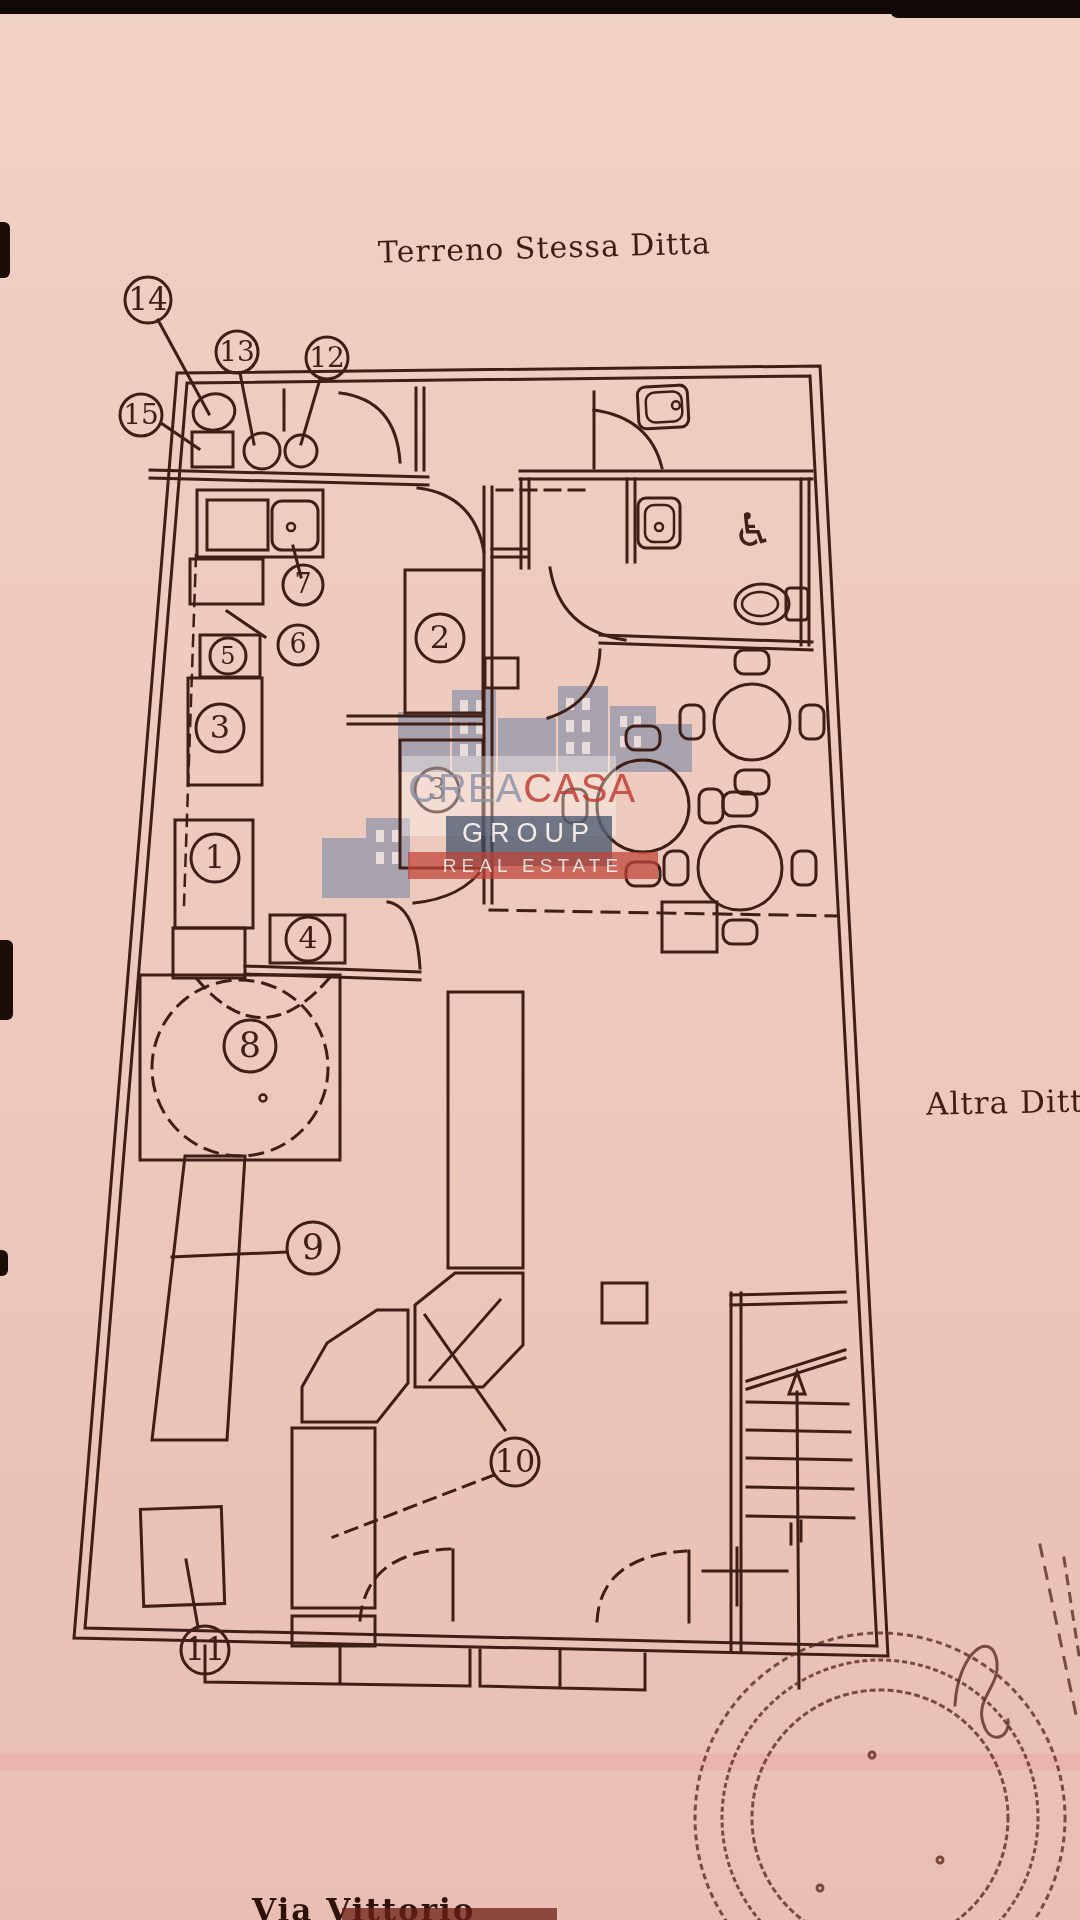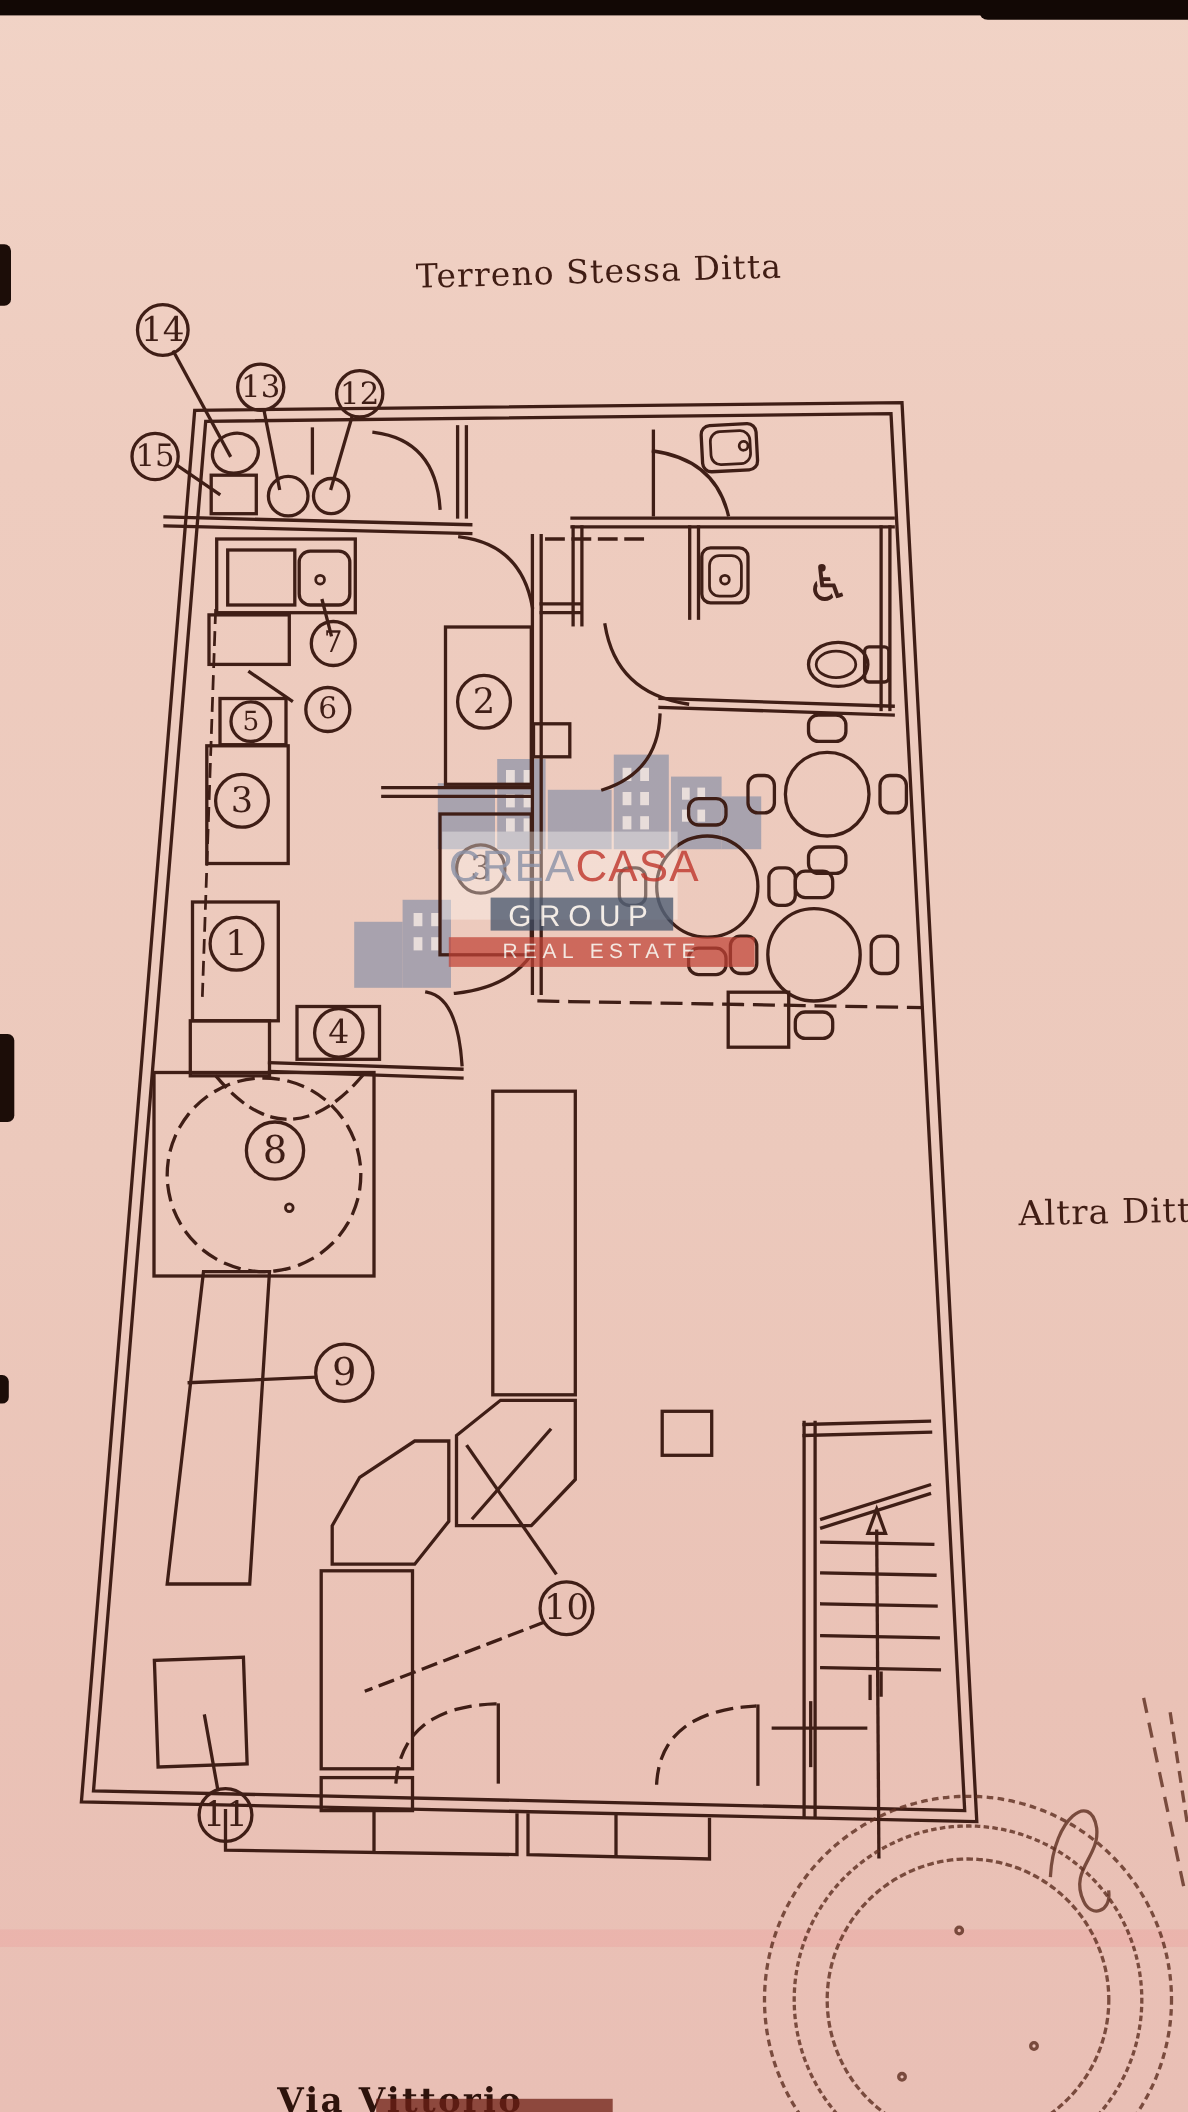--- a/index.html
+++ b/index.html
@@ -26,23 +26,23 @@
   #plan .glyph{stroke:none;fill:#42211a;text-anchor:middle;font-family:"DejaVu Sans",sans-serif;}
   #plan .bld{stroke:none;fill:#8d93a8;opacity:.72;}
   #plan .bwin{stroke:none;fill:#f3e8e2;opacity:.85;}
   #plan .stamp{stroke:#5d2d1f;opacity:.8;}
   
   .wm{position:absolute;text-align:center;font-family:"Liberation Sans",sans-serif;font-weight:normal;opacity:.82;}
   #wm-bg{left:402px;top:756px;width:214px;height:80px;background:rgba(255,252,248,.45);}
   #wm-line1{left:408px;top:766px;width:240px;font-size:40px;letter-spacing:1px;text-align:left;}
   #wm-line1 .gray{color:#8d93a8;}
   #wm-line1 .red{color:#c0392f;}
-  #wm-line2{left:446px;top:816px;width:166px;height:30px;background:rgba(62,78,104,.88);color:#f4f1ec;
+  #wm-line2{left:446px;top:816px;width:166px;height:50px;background:rgba(62,78,104,.88);color:#f4f1ec;
     font-size:27px;line-height:34px;letter-spacing:7px;}
-  #wm-line3{left:408px;top:852px;width:278px;height:27px;background:rgba(192,67,55,.88);color:#f6efe9;
+  #wm-line3{left:408px;top:852px;width:250px;height:27px;background:rgba(192,67,55,.88);color:#f6efe9;
     font-size:19px;line-height:27px;letter-spacing:5px;}
 </style>
 </head>
 <body>
 
 <div id="canvas">
 
   <div class="topbar"></div>
   <div class="topbar right"></div>
   <div class="edgemark" style="top:222px;width:10px;height:56px;"></div>

